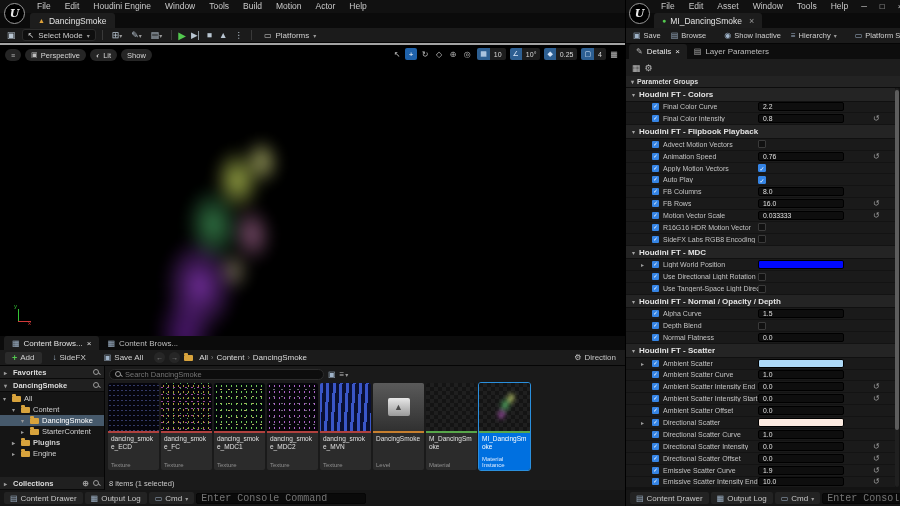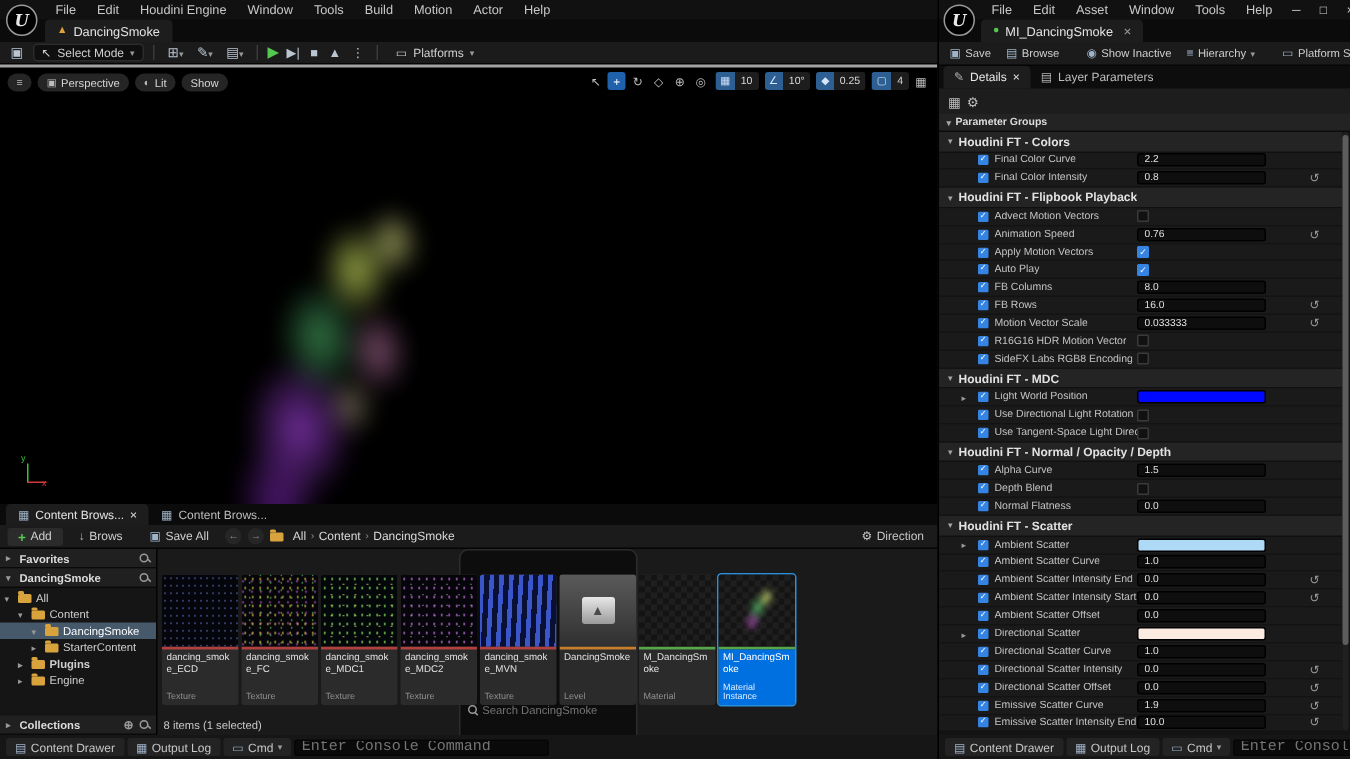--- a/index.html
+++ b/index.html
@@ -95,21 +95,21 @@
   .panel-h { height:13px; background:#202020; display:flex; align-items:center; gap:3px; padding:0 4px;
     font-size:7.5px; color:#dcdcdc; font-weight:bold; border-bottom:1px solid #0a0a0a; }
   .panel-h .sp { margin-left:auto; display:flex; gap:4px; align-items:center; }
   .tree { padding-top:1px; }
   .tree-row { height:11px; display:flex; align-items:center; gap:3px; font-size:7.5px; color:#cfcfcf; }
   .tree-row.selected { background:#46596b; color:#fff; }
   .tree-arrow { color:#9a9a9a; font-size:6px; width:6px; }
   .tree-label { white-space:nowrap; }
   .collections { position:absolute; bottom:0; left:0; right:0; }
   .cb-right { flex:1; position:relative; }
-  .search-row { height:16px; display:flex; align-items:center; gap:4px; padding:0 4px;flex-direction:column; }
+  .search-row { height:16px; display:flex; align-items:center; gap:4px; padding:0 4px; }
   .search-box { flex:0 0 215px; height:11px; background:#0d0d0d; border:1px solid #2c2c2c; border-radius:6px;
     display:flex; align-items:center; gap:3px; padding:0 5px; }
   .search-box input { flex:1; background:transparent; border:none; outline:none; color:#bdbdbd;
     font-size:7.5px; font-family:"Liberation Sans", sans-serif; }
   .filter { display:flex; align-items:center; gap:1px; color:#bdbdbd; font-size:8px; }
   .asset-grid { position:absolute; left:3px; top:17px; display:flex; gap:2px; }
   .tile { width:51px; height:87px; background:#2b2b2b; border-radius:2px; overflow:hidden; display:flex; flex-direction:column; }
   .tile.selected { outline:1px solid #2a8fdd; }
   .thumb { height:48px; position:relative; }
   .stripe { height:2px; }
@@ -303,21 +303,21 @@
         </div>
       </div>
 
     <div class="toolbar-row cb-toolbar">
       <div class="add-btn">
         <span class="plus">+</span>
         <span>Add</span>
       </div>
       <div class="add-btn" style="background:transparent">
         <span style="color:#9fb3c8">↓</span>
-        <span>Brows</span>
+        <span>SideFX</span>
       </div>
       <div class="add-btn" style="background:transparent">
         <span style="color:#9fb3c8">▣</span>
         <span>Save All</span>
       </div>
       <span class="navc">←</span>
       <span class="navc">→</span>
       <span class="icon-folder"></span>
       <span id="breadcrumbs" style="display:flex;align-items:center">
           <span class="bc-item">All</span>

